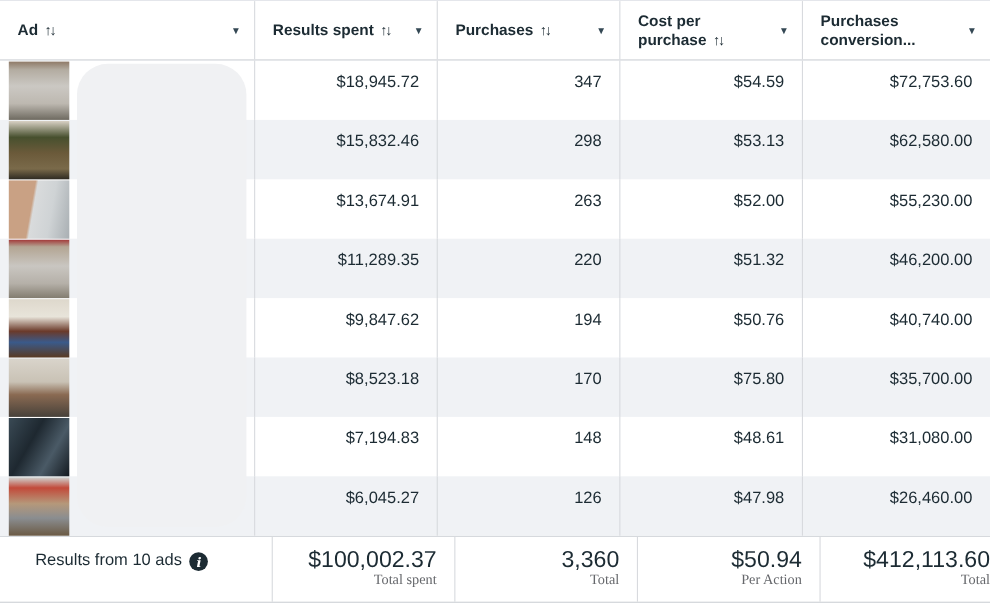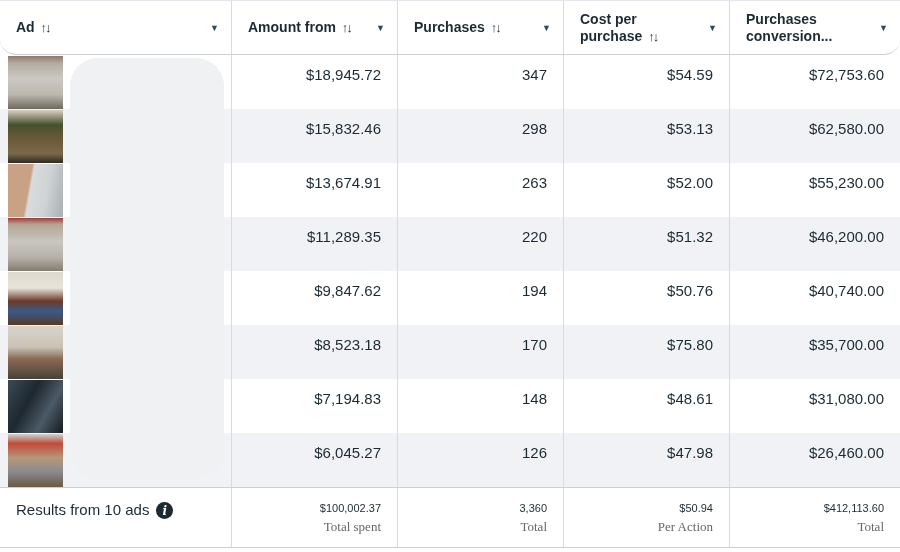--- a/index.html
+++ b/index.html
@@ -2,21 +2,21 @@
 <html><head>
 <meta charset="utf-8">
 <style>
   * { margin:0; padding:0; box-sizing:border-box; }
   html,body { width:900px; height:552px; background:#fff; overflow:hidden;
     font-family:"Liberation Sans","DejaVu Sans",sans-serif; color:#1c2b33; }
   .table { width:900px; border-top:1px solid #e4e6eb; }
   .grid-row { display:grid; grid-template-columns:231px 166px 166px 166px 171px; }
 
   
-  .thead { height:54px; border-bottom:1px solid #ccd0d5; background:#fff;border-radius:16px; }
+  .thead { height:54px; border-bottom:1px solid #ccd0d5; background:#fff; }
   .th { position:relative; display:flex; align-items:center; padding:6px 10px 6px 16px;
         border-left:1px solid #d8dade; cursor:pointer; }
   .th:first-child { border-left:none; }
   .th-label { font-size:14px; font-weight:700; line-height:17px; color:#1c2b33;
         max-width:118px; }
   .sort-glyph { font-size:13px; font-weight:700; letter-spacing:-2px; margin-left:2px; }
   .caret { position:absolute; right:12px; top:50%; transform:translateY(-50%);
         font-size:9px; color:#344854; }
 
   
@@ -33,43 +33,43 @@
   .t4 { background:linear-gradient(180deg,#a33b3b 0%,#b3a593 12%,#c9c6c1 45%,#b5b0a8 75%,#837d70 100%); }
   .t5 { background:linear-gradient(180deg,#ded8cc 0%,#e8e4da 30%,#6b3a2a 55%,#3a5a8a 74%,#5a3a22 100%); }
   .t6 { background:linear-gradient(180deg,#d9d4cb 0%,#c9c2b5 40%,#8a6a52 62%,#47413a 100%); }
   .t7 { background:linear-gradient(120deg,#3a4a55 0%,#1e2830 38%,#4a5a66 68%,#141a20 100%); }
   .t8 { background:linear-gradient(180deg,#cfd2cf 0%,#c24a3a 18%,#b5987a 45%,#8a8d90 70%,#6b5a44 100%); }
   .redaction-blob { position:absolute; left:70px; top:3px; width:154px; height:421px;
         background:#f0f1f3; border-radius:28px; z-index:2; }
 
   
   .tfoot { border-top:1px solid #ccd0d5; border-bottom:1px solid #ccd0d5; height:61px;
-        background:#fff; }
+        background:#fff;padding-left:16px; }
   .fcell { padding:11px 16px 0 0; text-align:right; border-left:1px solid #d8dade; }
-  .fcell .value { font-size:11px; line-height:19px; color:#1c2b33; }
+  .fcell .value { font-size:21px; line-height:19px; color:#1c2b33; }
   .fcell .sublabel { font-size:13px; line-height:18px; color:#65676b;font-family:Liberation Serif, serif; }
   .results-cell { border-left:none; text-align:left; padding:13px 0 0 16px; font-size:15px;
         color:#1c2b33; display:flex; align-items:flex-start; gap:7px; }
   .info-icon { width:17px; height:17px; margin-top:1px; border-radius:50%; background:#1c2b33;
         color:#fff; display:inline-flex; align-items:center; justify-content:center;
         font-family:"DejaVu Serif",serif; font-size:12px; font-weight:700; font-style:italic;
         cursor:pointer; flex:none; }
 </style>
 </head>
 <body>
 
 <div class="table">
 
   <div class="grid-row thead">
     <div class="th">
       <span class="th-label"><span>Ad</span> <span class="sort-glyph">↑↓</span></span>
       <span class="caret">▼</span>
     </div>
     <div class="th">
-      <span class="th-label"><span>Amount from</span> <span class="sort-glyph">↑↓</span></span>
+      <span class="th-label"><span>Results spent</span> <span class="sort-glyph">↑↓</span></span>
       <span class="caret">▼</span>
     </div>
     <div class="th">
       <span class="th-label"><span>Purchases</span> <span class="sort-glyph">↑↓</span></span>
       <span class="caret">▼</span>
     </div>
     <div class="th">
       <span class="th-label"><span>Cost per purchase</span> <span class="sort-glyph">↑↓</span></span>
       <span class="caret">▼</span>
     </div>

